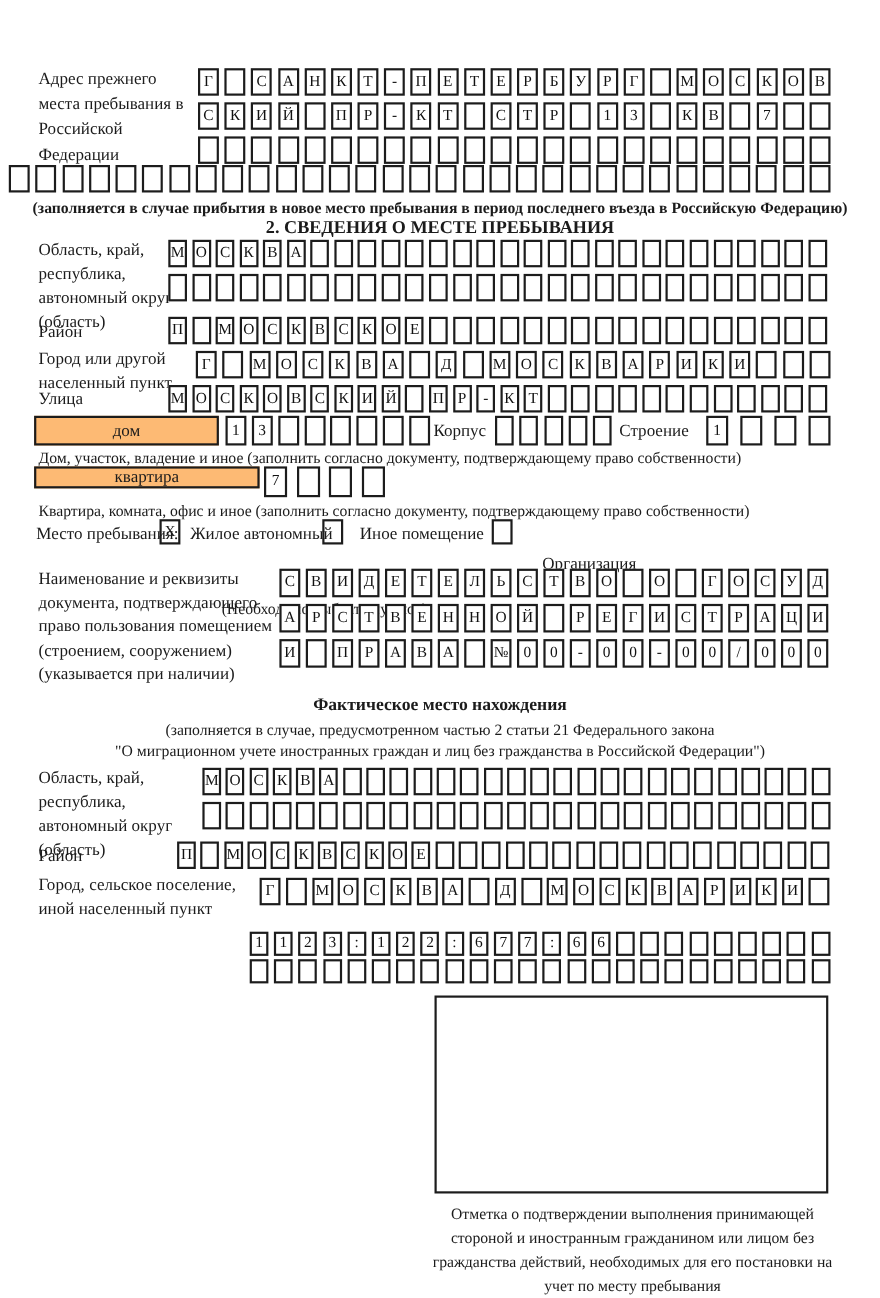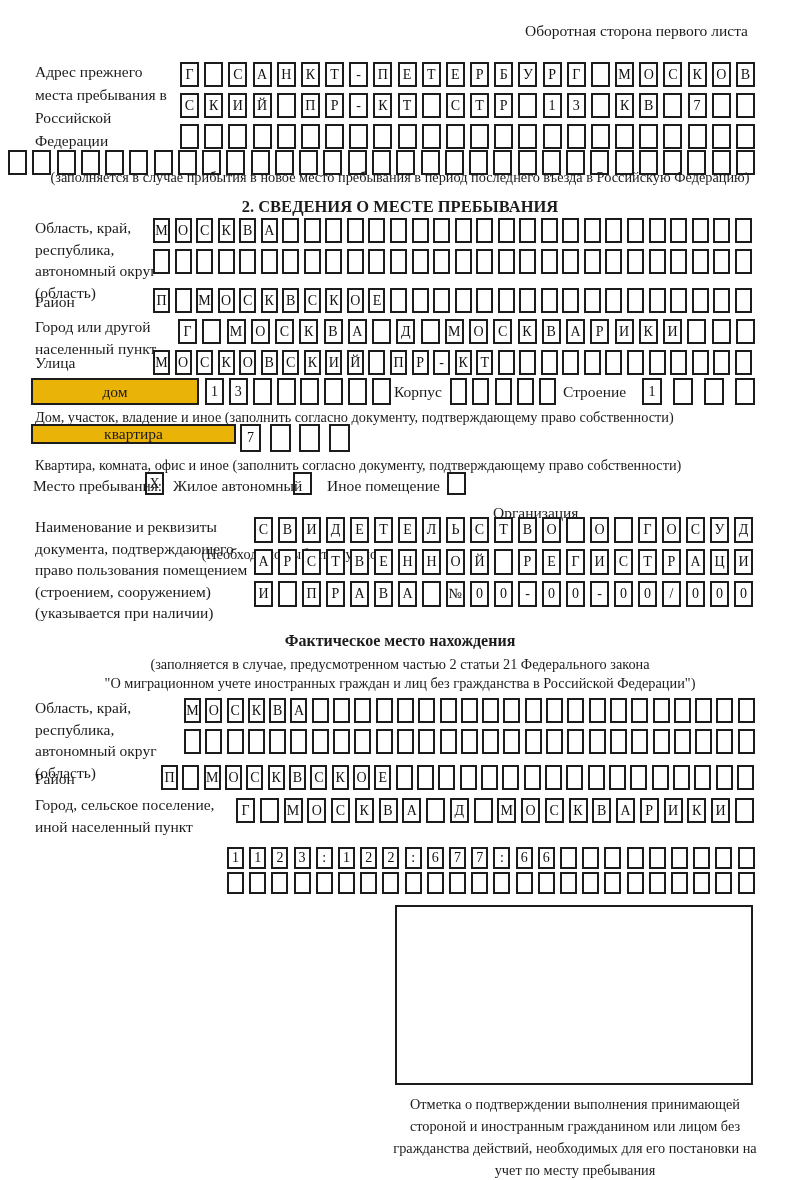--- a/index.html
+++ b/index.html
@@ -16,35 +16,34 @@
   .center { text-align:center; width:800px; left:0; }
   .bold { font-weight:bold; }
   .cellrow { position:absolute; display:flex; justify-content:space-between; }
   .cell {
     width:var(--cw,19px); height:var(--ch,25px);
     border:2px solid #1c1c1c; background:#fff;
     display:flex; align-items:center; justify-content:center;
     font-size:14px; color:#111; flex:none;
   }
   .labelbox {
-    position:absolute; border:2px solid #1c1c1c; background:#eab308;
+    position:absolute; border:2px solid #1c1c1c; background:#fdba74;
     display:flex; align-items:center; justify-content:center; font-size:15.5px;
   }
   .chk {
     position:absolute; width:19px; height:23px; border:2px solid #1c1c1c;
     display:flex; align-items:center; justify-content:center; font-size:14px;
   }
   .stampbox { position:absolute; border:2px solid #1c1c1c; background:#fff; }
 </style>
 </head>
 <body>
 
 <div class="page">
 
-  <div class="abs lbl" style="top:20px; right:52px;">Оборотная сторона первого листа</div>
 
   <div class="abs lbl" style="left:35px; top:60px; width:147px; line-height:23px;">Адрес прежнего места пребывания в Российской Федерации</div>
   <div class="cellrow" style="left:180px; top:62px;  width:575px;">
       <div class="cell">Г</div>
       <div class="cell"></div>
       <div class="cell">С</div>
       <div class="cell">А</div>
       <div class="cell">Н</div>
       <div class="cell">К</div>
       <div class="cell">Т</div>
@@ -144,21 +143,21 @@
       <div class="cell"></div>
       <div class="cell"></div>
       <div class="cell"></div>
       <div class="cell"></div>
       <div class="cell"></div>
       <div class="cell"></div>
       <div class="cell"></div>
       <div class="cell"></div>
       <div class="cell"></div>
     </div>
-  <div class="abs note center" style="top:169px;">(заполняется в случае прибытия в новое место пребывания в период последнего въезда в Российскую Федерацию)</div>
+  <div class="abs note center" style="top:182px;font-weight:bold;">(заполняется в случае прибытия в новое место пребывания в период последнего въезда в Российскую Федерацию)</div>
 
   <div class="abs lbl bold center" style="top:196px; font-size:16.5px;">2. СВЕДЕНИЯ О МЕСТЕ ПРЕБЫВАНИЯ</div>
 
   <div class="abs lbl" style="left:35px; top:217px; width:128px;">Область, край, республика, автономный округ (область)</div>
   <div class="cellrow" style="left:153px; top:218px; width:599px; --cw:17px;">
       <div class="cell">М</div>
       <div class="cell">О</div>
       <div class="cell">С</div>
       <div class="cell">К</div>
       <div class="cell">В</div>

